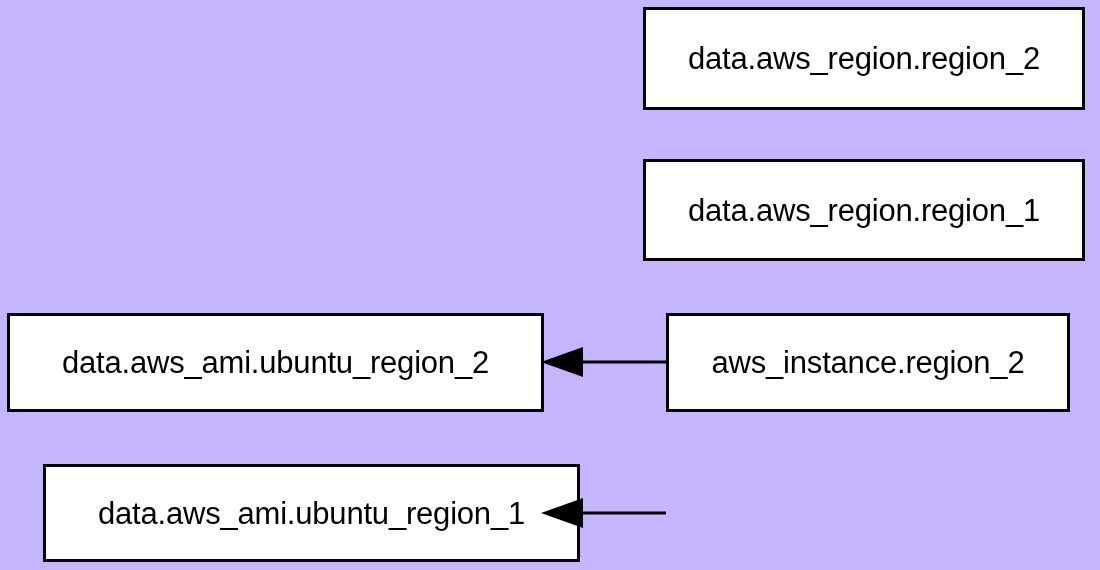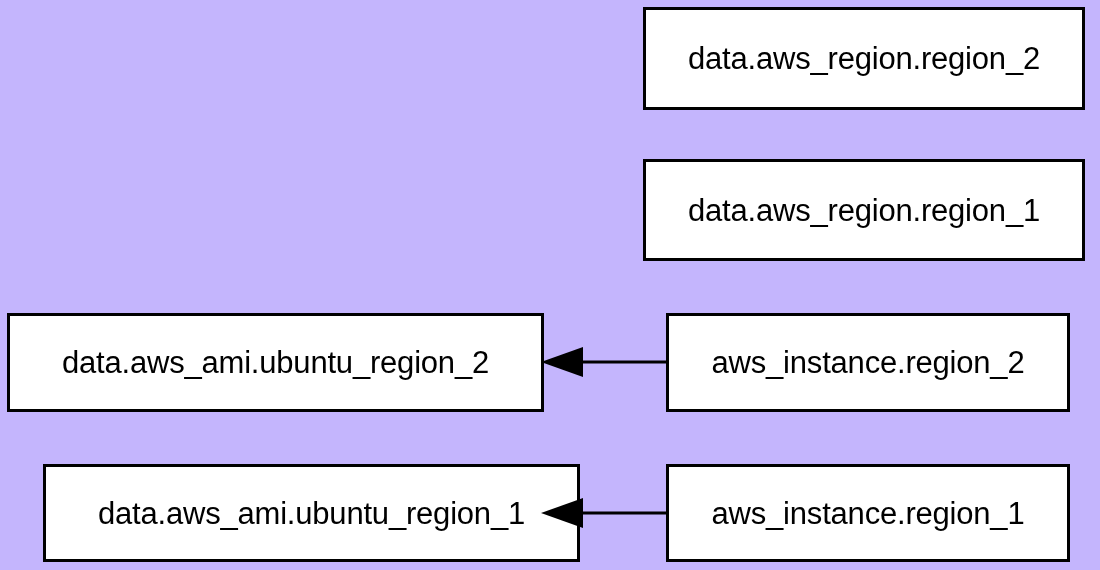--- a/index.html
+++ b/index.html
@@ -64,23 +64,20 @@
   </div>
 
   <div class="node" style="left:666px; top:313px; width:404px; height:99px;align-items:center;">
     <span class="node-label">aws_instance.region_2</span>
   </div>
 
   <div class="node" style="left:3px; top:464px; width:537px; height:98px;margin-left:40px;">
     <span class="node-label">data.aws_ami.ubuntu_region_1</span>
   </div>
 
-  <div class="node" style="left:666px; top:464px; width:404px; height:98px;">
-    <span class="node-label">aws_instance.region_1</span>
-  </div>
 
   <svg class="edge" style="left:535px; top:340px;" width="140" height="44" viewBox="0 0 140 44">
     <line class="edge-line" x1="131" y1="22" x2="45" y2="22"></line>
     <polygon class="edge-head" points="6,22 48,7 48,37"></polygon>
   </svg>
 
   <svg class="edge" style="left:535px; top:491px;" width="140" height="44" viewBox="0 0 140 44">
     <line class="edge-line" x1="131" y1="22" x2="45" y2="22"></line>
     <polygon class="edge-head" points="6,22 48,7 48,37"></polygon>
   </svg>

